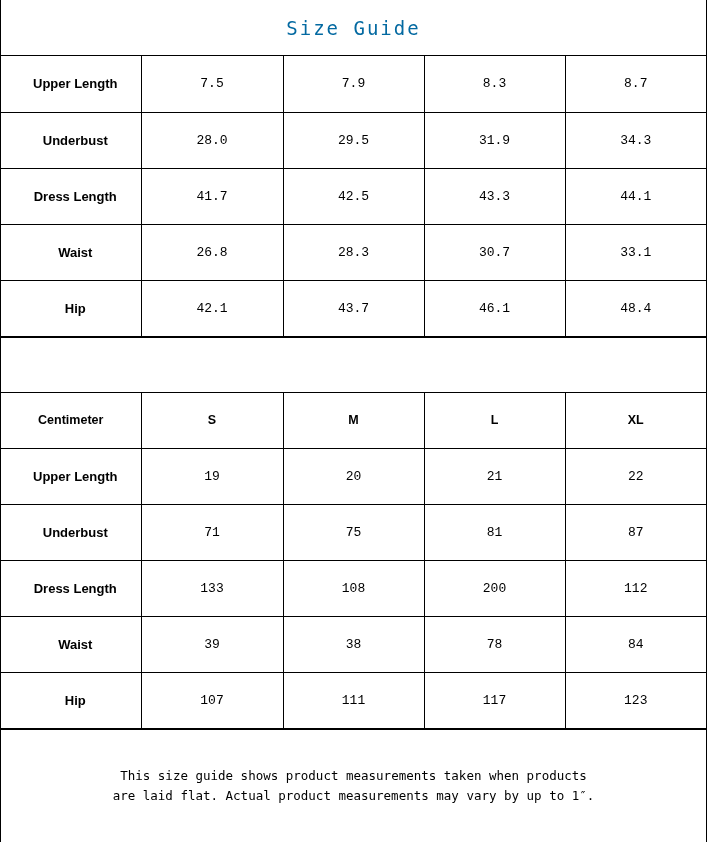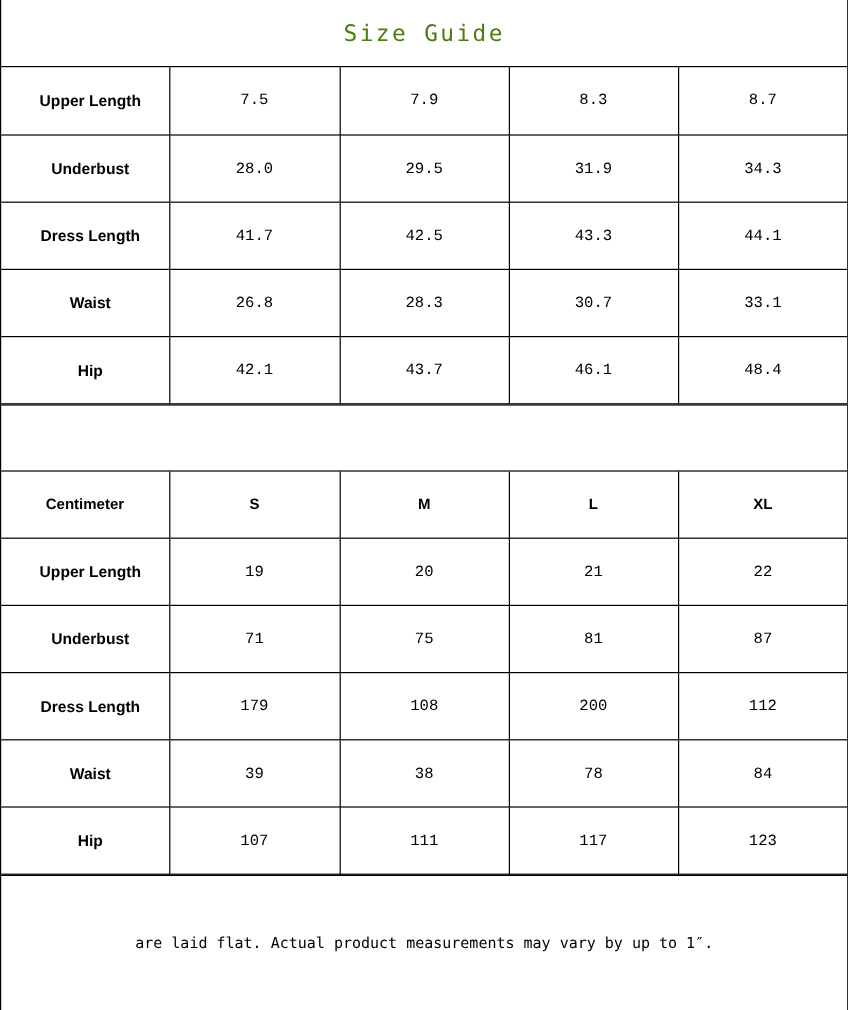--- a/index.html
+++ b/index.html
@@ -25,21 +25,21 @@
     border-bottom: none;
   }
   .title {
     height: 56px;
     display: flex;
     align-items: center;
     justify-content: center;
     font-family: "DejaVu Sans Mono", monospace;
     font-size: 19px;
     letter-spacing: 2px;
-    color: #4d7c0f;
+    color: #0369a1;
     border-bottom: 1px solid #000000;
     box-sizing: border-box;
   }
   table {
     border-collapse: collapse;
     width: 100%;
     table-layout: fixed;
   }
   table td, table th {
     border: 1px solid #000000;
@@ -174,21 +174,21 @@
       </tr>
       <tr>
         <td class="rowlabel">Underbust</td>
         <td class="val">71</td>
         <td class="val">75</td>
         <td class="val">81</td>
         <td class="val">87</td>
       </tr>
       <tr>
         <td class="rowlabel">Dress Length</td>
-        <td class="val">179</td>
+        <td class="val">133</td>
         <td class="val">108</td>
         <td class="val">200</td>
         <td class="val">112</td>
       </tr>
       <tr>
         <td class="rowlabel">Waist</td>
         <td class="val">39</td>
         <td class="val">38</td>
         <td class="val">78</td>
         <td class="val">84</td>
@@ -197,16 +197,17 @@
         <td class="rowlabel">Hip</td>
         <td class="val">107</td>
         <td class="val">111</td>
         <td class="val">117</td>
         <td class="val">123</td>
       </tr>
     </tbody>
   </table>
 
   <div class="note">
+    <div>This size guide shows product measurements taken when products</div>
     <div>are laid flat. Actual product measurements may vary by up to 1″.</div>
   </div>
 
 </div>
 
 </body></html>

